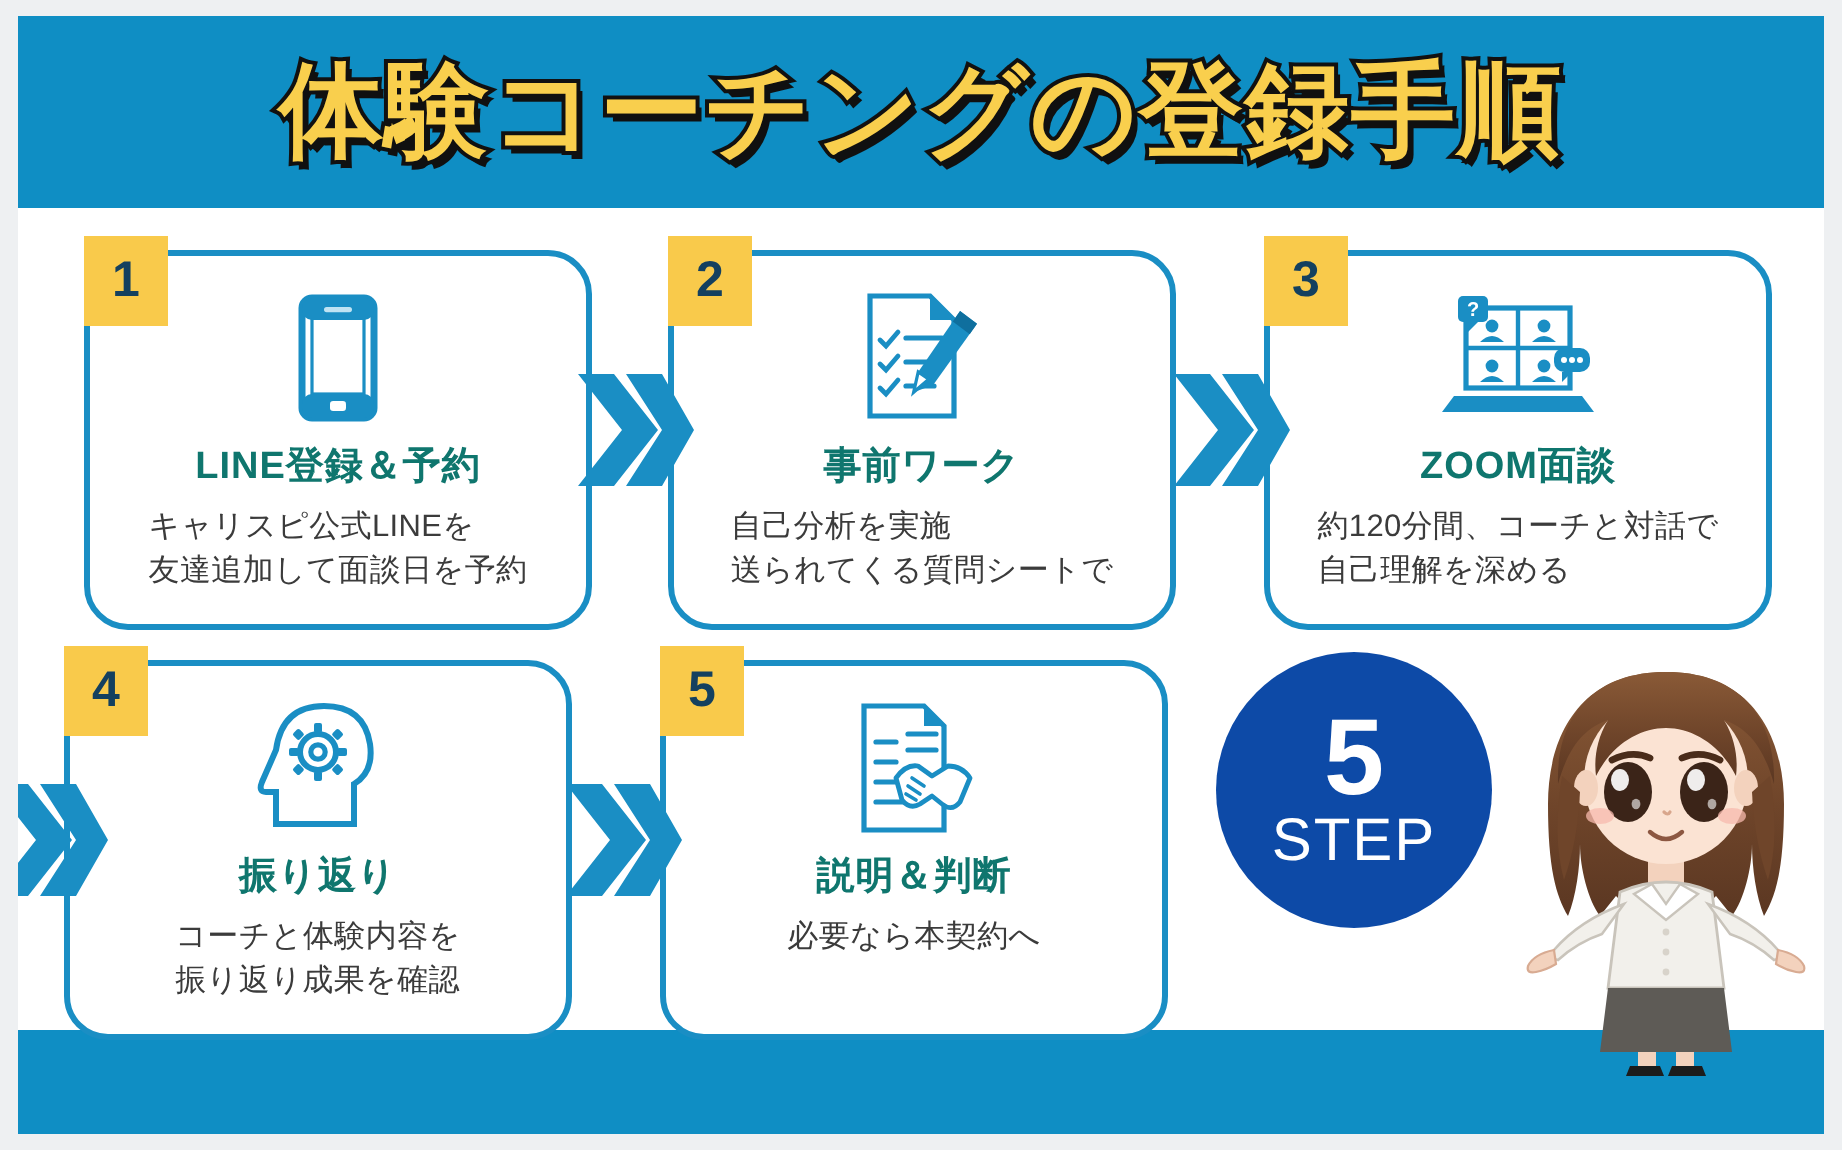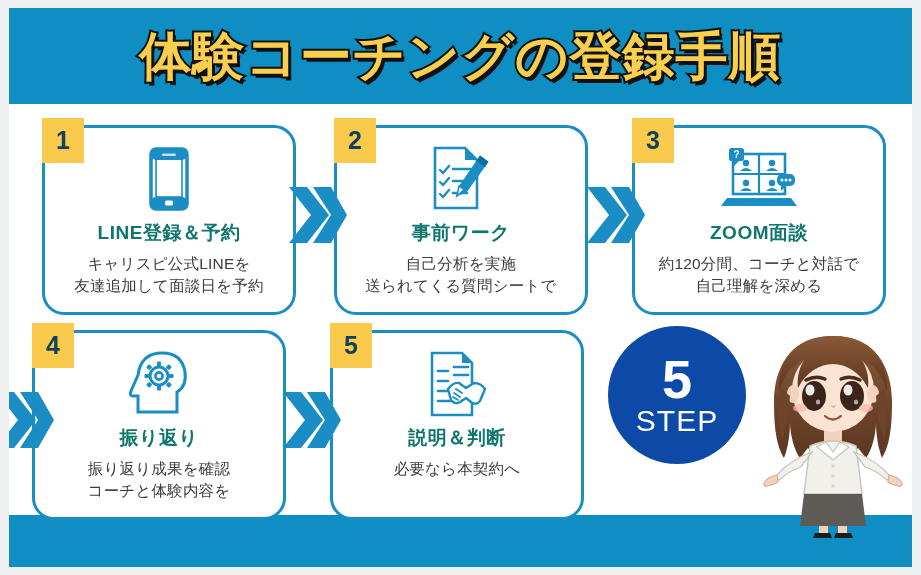--- a/index.html
+++ b/index.html
@@ -97,21 +97,21 @@
     height: 74px;
     display: flex; align-items: center; justify-content: center;
     margin-top: 6px;
   }
   .card-title {
     font-size: 19px; font-weight: bold; color: #0f766e;
     margin-top: 4px; letter-spacing: 0.5px; white-space: nowrap;
   }
   .card-body {
     font-size: 15.5px; color: #3b3b3b;
-    text-align: center; line-height: 1.45;
+    line-height: 1.45;
     margin-top: 7px; letter-spacing: 0.2px;
   }
   .card-body span { display: block; white-space: nowrap; }
 
   
   .chev {
     position: absolute;
     z-index: 20;
     display: flex; align-items: center;
   }
@@ -263,22 +263,22 @@
               <rect x="-12" y="-11" width="4.4" height="4.4" rx="1" transform="rotate(45 -9.8 -8.8)"></rect>
               <rect x="7.6" y="6.6" width="4.4" height="4.4" rx="1" transform="rotate(45 9.8 8.8)"></rect>
               <rect x="7.6" y="-11" width="4.4" height="4.4" rx="1" transform="rotate(-45 9.8 -8.8)"></rect>
               <rect x="-12" y="6.6" width="4.4" height="4.4" rx="1" transform="rotate(-45 -9.8 8.8)"></rect>
             </g>
           </g>
         </svg>
       </div>
       <div class="card-title">振り返り</div>
       <div class="card-body">
+        <span>コーチと体験内容を</span>
         <span>振り返り成果を確認</span>
-        <span>コーチと体験内容を</span>
       </div>
     </div>
   </div>
 
   <div class="card" style="left:330px; top:330px; width:254px; height:190px;">
     <div class="card-inner">
       <div class="badge">5</div>
       <div class="icon-slot">
         <svg width="70" height="70" viewBox="0 0 70 70">
           <path d="M10 4 h30 l10 10 v52 H10 Z" fill="#ffffff" stroke="#1a8ec4" stroke-width="2.6"></path>

